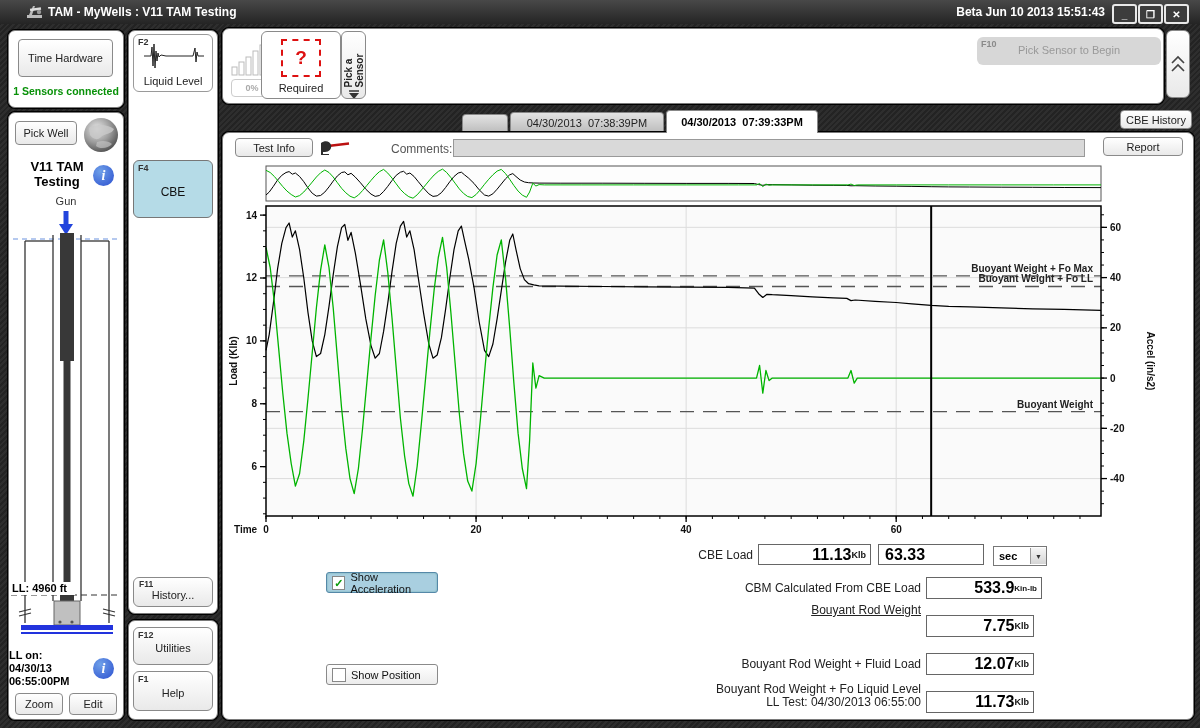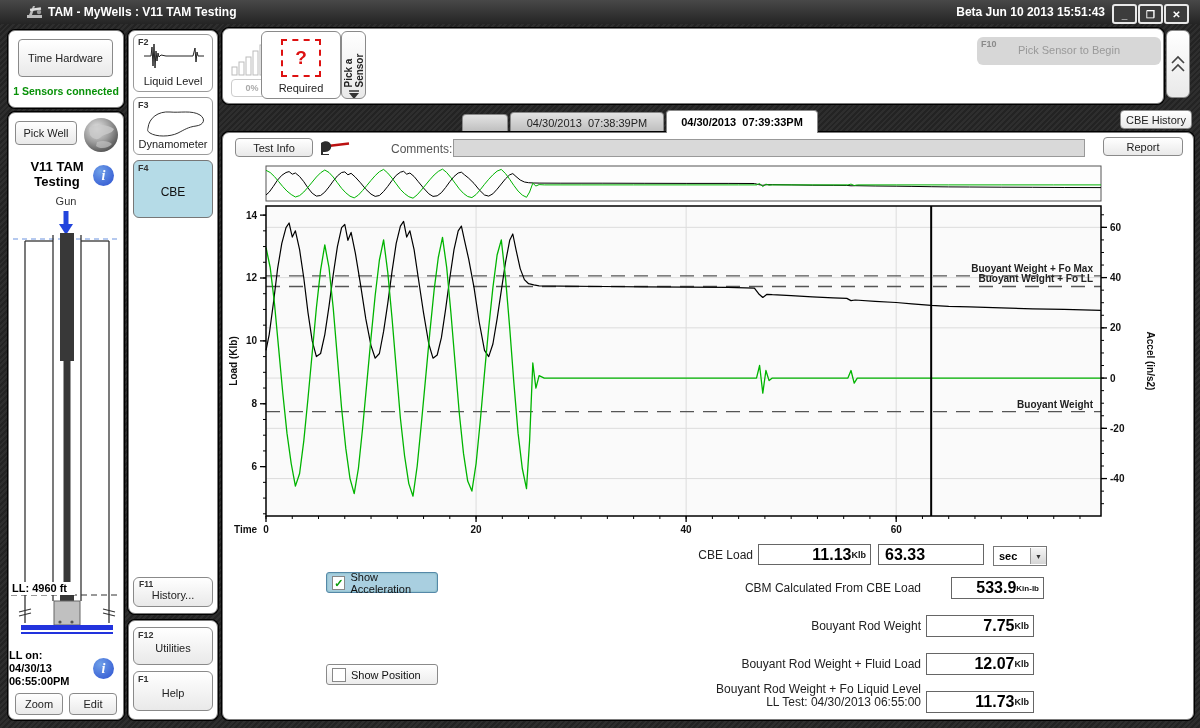--- a/index.html
+++ b/index.html
@@ -132,27 +132,20 @@
     </div>
   </div>
 
   <div class="panel" style="left:128px;top:30px;width:88px;height:582px;">
     <div class="modebtn" style="left:4px;top:3px;width:80px;height:58px;">
       <span class="fkey">F2</span>
       <svg class="abs" style="left:8px;top:7px;" width="64" height="28">
         <path d="M2 14 L9 14 L10 5 L11 24 L12 2 L13 26 L14 9 L15 19 L16 11 L17 15 L19 13 L24 14 L31 14 L38 14 L45 14 L51 14 L53 6 L54 20 L55 10 L56 14 L62 14" fill="none" stroke="#222" stroke-width="1"></path>
       </svg>
       <div class="modelabel">Liquid Level</div>
-    </div>
-    <div class="modebtn" style="left:4px;top:66px;width:80px;height:58px;">
-      <span class="fkey">F3</span>
-      <svg class="abs" style="left:6px;top:8px;" width="68" height="32">
-        <path d="M8 22 C9 12 18 5 30 6 C40 7 52 4 60 9 C66 13 64 19 56 20 C48 21 44 24 38 27 C30 31 16 31 10 27 C7 25 7.5 24 8 22 Z" fill="none" stroke="#333" stroke-width="1"></path>
-      </svg>
-      <div class="modelabel">Dynamometer</div>
     </div>
     <div class="modebtn" style="left:4px;top:129px;width:80px;height:58px;background:#b5dbe7;border-color:#777;">
       <span class="fkey">F4</span>
       <div class="abs" style="left:0;top:24px;width:100%;text-align:center;font-size:12px;color:#111;">CBE</div>
     </div>
     <div class="btn" style="left:4px;top:546px;width:80px;height:30px;border-radius:6px;">
       <span class="fkey" style="top:1px;left:5px;font-size:8.5px;">F11</span>
       <span style="margin-top:6px;">History...</span>
     </div>
   </div>
@@ -381,26 +374,26 @@
     </div>
 
     <div class="chkbtn" style="left:103px;top:439px;width:112px;height:21px;background:#a9cfe0;border-color:#5588a8;box-shadow:inset 0 0 2px #6aa;">
       <span class="chkbox">
           <span>✓</span>
         </span>
       <span>Show Acceleration</span>
     </div>
 
     <div class="rlabel" style="left:400px;top:448px;width:298px;">CBM Calculated From CBE Load</div>
-    <div class="field" style="left:703px;top:444px;width:93px;height:22px;margin-left:25px;">
+    <div class="field" style="left:703px;top:444px;width:116px;height:22px;">
       <span class="num">533.9</span>
       <span class="unit" style="font-size:8px;">Kin-lb</span>
     </div>
 
-    <div class="rlabel" style="left:400px;top:486px;width:298px;">Bouyant Rod Weight</div>
+    <div class="rlabel" style="left:400px;top:470px;width:298px;text-decoration:underline;">Bouyant Rod Weight</div>
     <div class="field" style="left:703px;top:482px;width:108px;height:22px;">
       <span class="num">7.75</span>
       <span class="unit">Klb</span>
     </div>
 
     <div class="rlabel" style="left:400px;top:524px;width:298px;">Bouyant Rod Weight + Fluid Load</div>
     <div class="field" style="left:703px;top:520px;width:108px;height:22px;">
       <span class="num">12.07</span>
       <span class="unit">Klb</span>
     </div>

